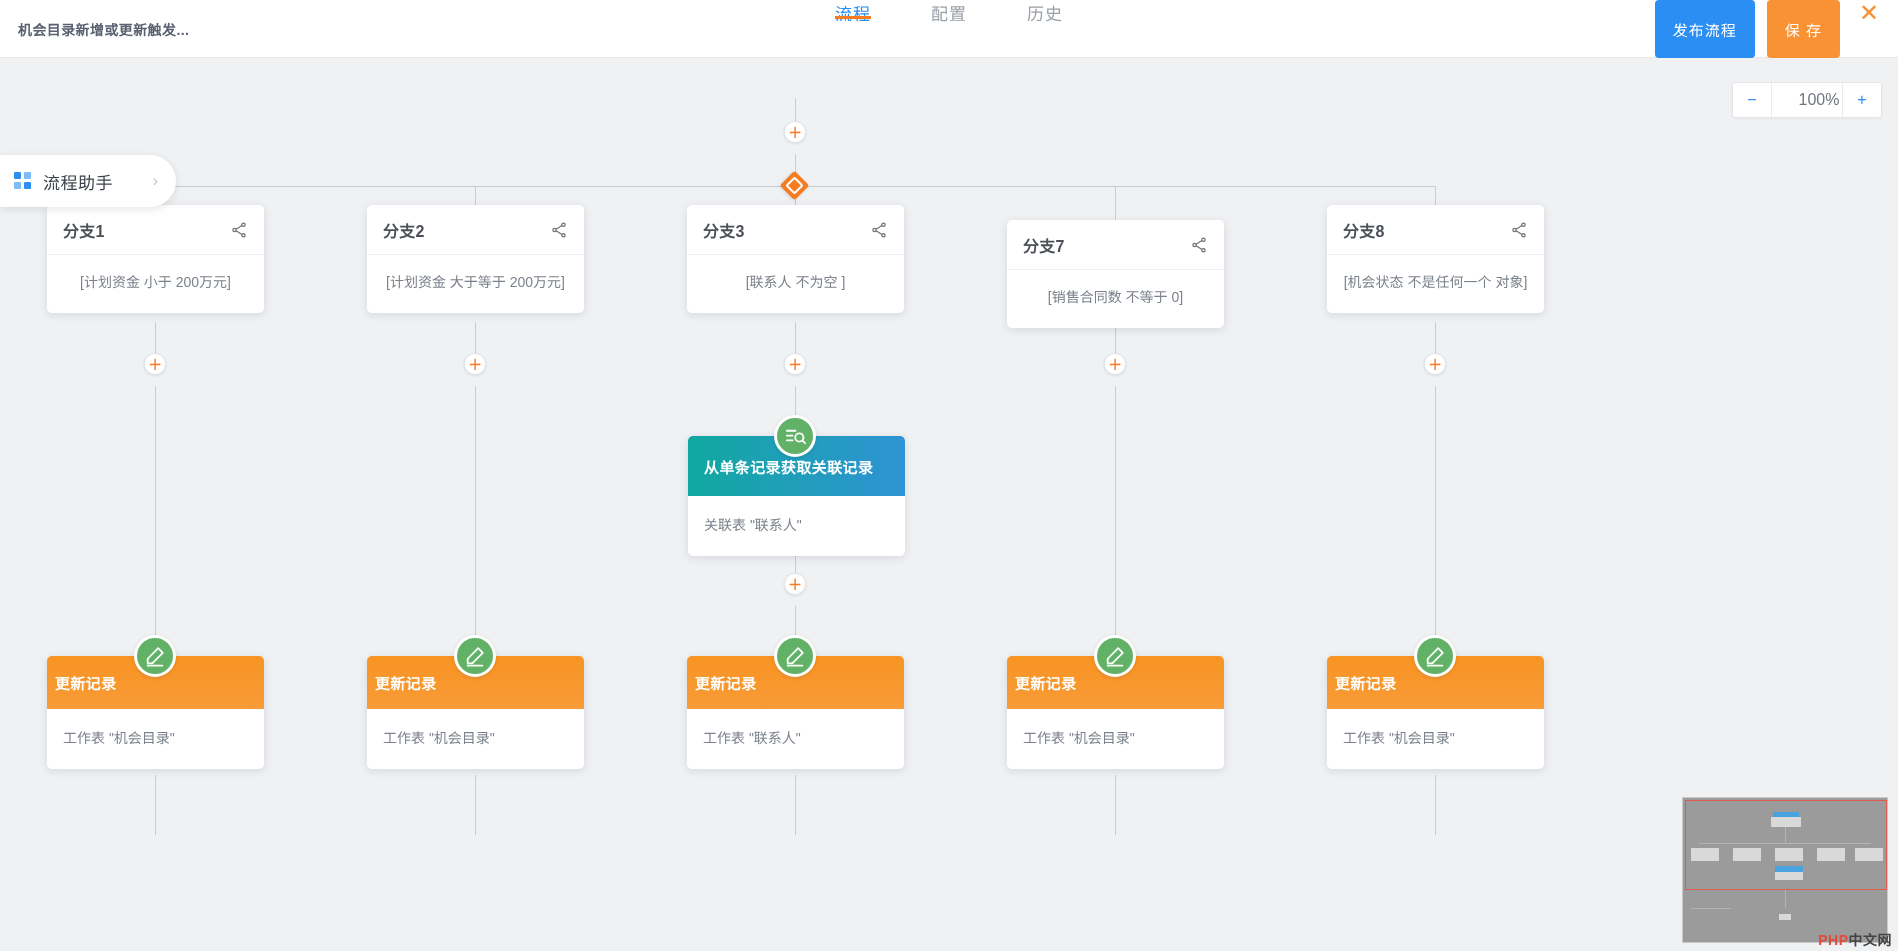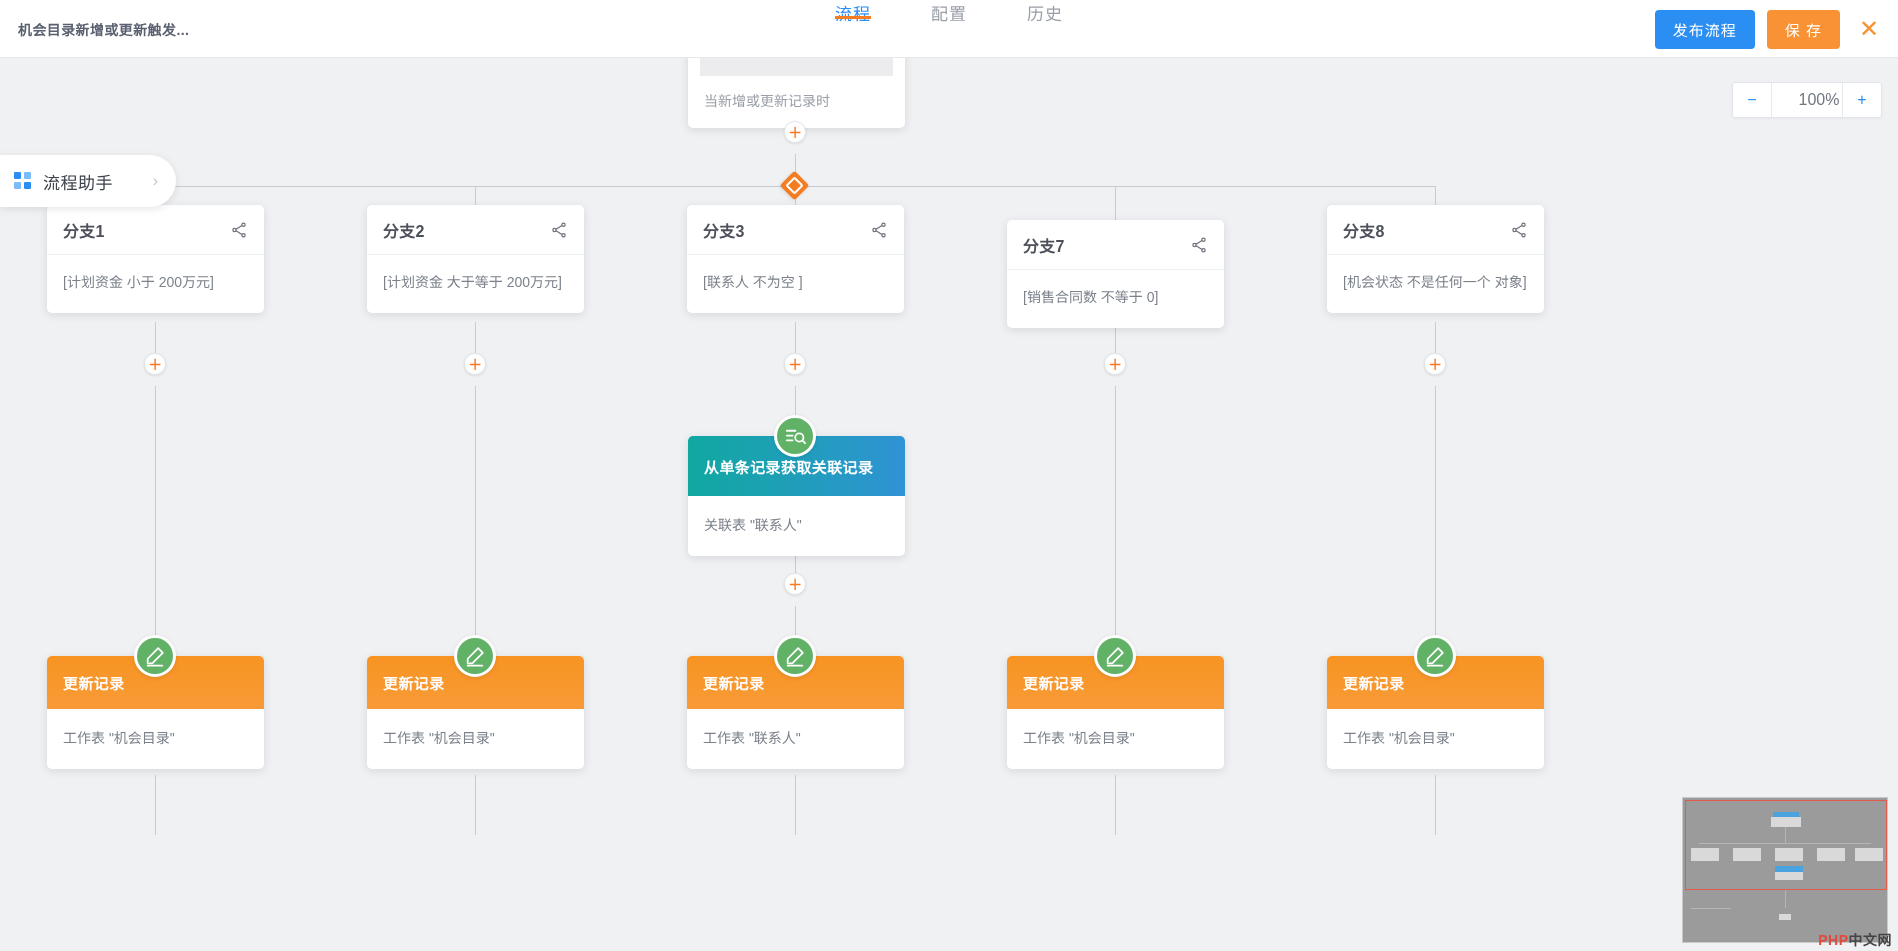--- a/index.html
+++ b/index.html
@@ -40,21 +40,21 @@
     letter-spacing: 1px;
   }
   .tab.active { color: #2b8ef3; }
   .tab.active::after {
     content: ""; position: absolute;
     left: 30px; right: 30px; bottom: 6px;
     height: 3px; background: #f57c20;
   }
   .topbar-actions {
     position: absolute; right: 16px; top: 0;
-    height: 58px; display: flex; align-items: center; gap: 12px;
+    height: 58px; display: flex; gap: 12px;
   }
   .btn {
     border: none; border-radius: 4px;
     color: #fff; font-size: 15px;
     padding: 9px 18px; cursor: pointer;
     font-family: inherit; letter-spacing: 1px;
     white-space: nowrap;
   }
   .btn-publish { background: #2b8ef3; }
   .btn-save { background: #f89234; }
@@ -147,21 +147,21 @@
   .diamond::after {
     content: ""; position: absolute; inset: 4px;
     border: 2px solid #fff; border-radius: 2px;
   }
 
   
   .card {
     position: absolute; width: 217px;
     background: #fff; border-radius: 5px;
     box-shadow: 0 2px 9px rgba(33,43,66,.13);
-    cursor: pointer; z-index: 10;
+    cursor: pointer; z-index: 10; text-align: center;
   }
   .card-head {
     height: 50px; display: flex; align-items: center;
     padding: 0 16px; border-bottom: 1px solid #eff1f3;
   }
   .card-head .ttl {
     font-size: 16px; font-weight: bold; color: #4b5059; letter-spacing: .3px;
   }
   .card-head .share {
     margin-left: auto; width: 18px; height: 18px; color: #6b7078;
@@ -210,21 +210,21 @@
   
   .orange-card {
     position: absolute; width: 217px;
     background: #fff; border-radius: 5px;
     box-shadow: 0 2px 9px rgba(33,43,66,.13);
     z-index: 10; cursor: pointer;
   }
   .orange-head {
     height: 53px; border-radius: 5px 5px 0 0;
     background: linear-gradient(180deg,#f79422 0%,#f89a37 100%);
-    display: flex; align-items: center; padding: 0 16px; text-align: right;
+    display: flex; align-items: center; padding: 0 8px; text-align: right;
   }
   .orange-head .ttl {
     font-size: 15px; font-weight: bold; color: #fff; letter-spacing: .4px;
   }
   .orange-body {
     padding: 18px 16px 22px 16px;
     font-size: 14px; color: #7c828b;
   }
 
   
@@ -332,24 +332,20 @@
     <div class="conn v" style="left:795px; top:328px; height:52px;"></div>
     <div class="conn v" style="left:795px; top:494px; height:32px;"></div>
     <div class="conn v" style="left:795px; top:548px; height:50px;"></div>
 
     <div class="conn v" style="left:155px; top:717px; height:60px;"></div>
     <div class="conn v" style="left:475px; top:717px; height:60px;"></div>
     <div class="conn v" style="left:795px; top:717px; height:60px;"></div>
     <div class="conn v" style="left:1115px; top:717px; height:60px;"></div>
     <div class="conn v" style="left:1435px; top:717px; height:60px;"></div>
 
-    <div class="trigger-card">
-      <div class="trigger-head"></div>
-      <div class="trigger-body">当新增或更新记录时</div>
-    </div>
 
     <div class="plus-node" style="left:784px; top:63px;">+</div>
 
     <div class="diamond" style="left:784px; top:117px;"></div>
 
     <div class="card" style="left:47px; top:147px;">
       <div class="card-head">
         <span class="ttl">分支1</span>
         <svg class="share" viewBox="0 0 24 24" fill="none" stroke="currentColor" stroke-width="1.6">
             <circle cx="18" cy="5" r="2.2"></circle>

